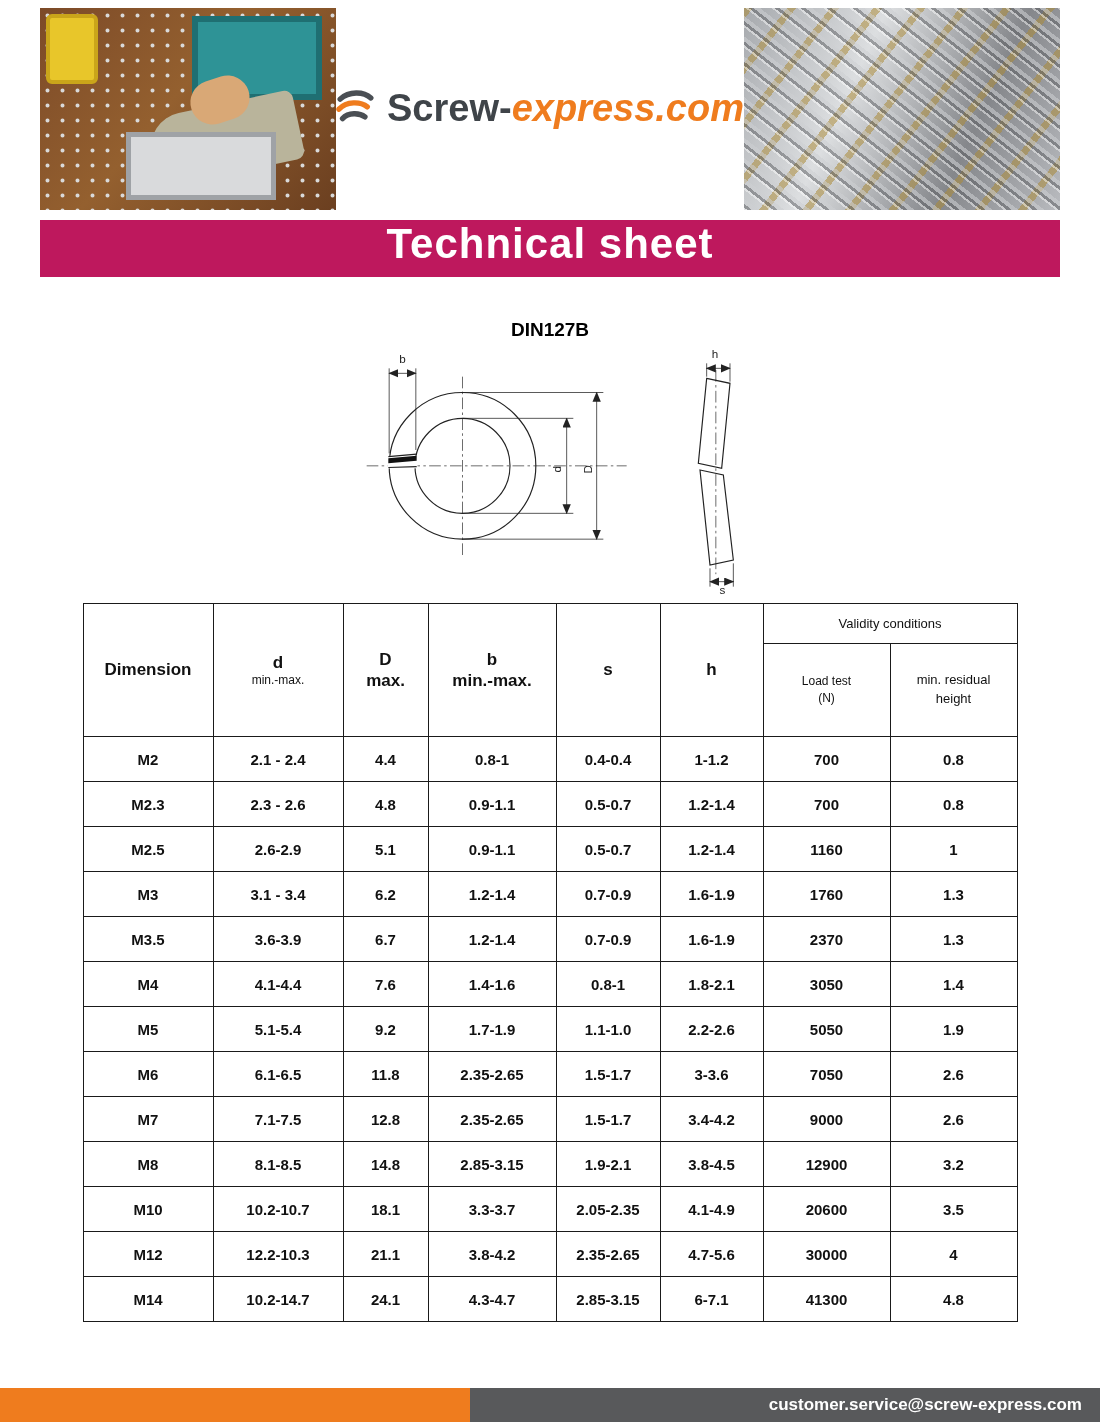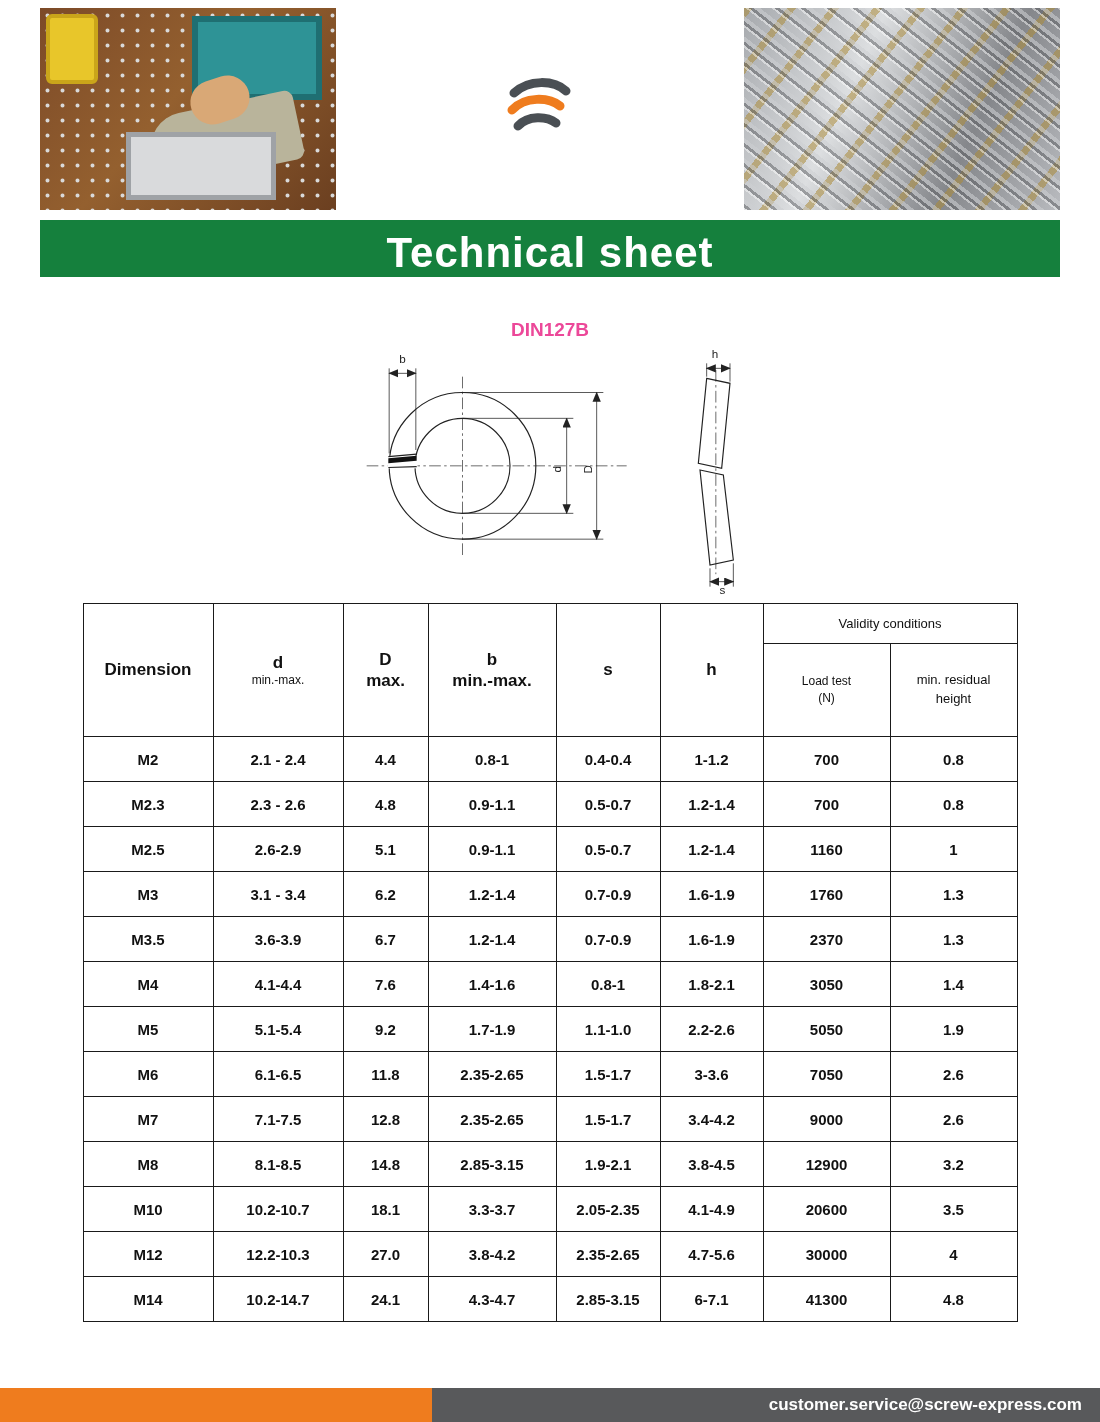--- a/index.html
+++ b/index.html
@@ -31,26 +31,26 @@
   }
   .logo{
     position:absolute;left:336px;right:356px;top:62px;height:92px;
     display:flex;align-items:center;justify-content:center;gap:12px;
   }
   .brand-text{font-size:38px;font-weight:bold;white-space:nowrap;}
   .brand-dark{color:#3f4449;}
   .brand-accent{color:#ef7c1e;font-style:italic;}
   
   .banner{
-    margin:0 40px;height:57px;background:#15803d;
-    display:flex;align-items:flex-end;justify-content:center;
+    margin:0 40px;height:57px;background:#be185d;
+    display:flex;align-items:flex-start;justify-content:center;
   }
   .banner-title{color:#fff;font-size:42px;font-weight:800;letter-spacing:1px;}
   
-  .din-title{margin-top:42px;text-align:center;color:#ec4899;font-size:19px;font-weight:bold;}
+  .din-title{margin-top:42px;text-align:center;color:#000000;font-size:19px;font-weight:bold;}
   
   .drawing-wrap{width:620px;margin:4px auto 0;}
   .drawing-wrap svg{display:block;margin:0 auto;}
   .tline{stroke:#222;stroke-width:1.4;fill:none;}
   .dline{stroke:#222;stroke-width:0.9;fill:none;}
   .cline{stroke:#222;stroke-width:0.8;fill:none;stroke-dasharray:14 4 3 4;}
   .dimtext{font-family:"Liberation Sans",sans-serif;font-size:14px;fill:#222;}
   
   .table-wrap{margin-top:8px;}
   table{border-collapse:collapse;table-layout:fixed;width:934px;margin:0 auto;}
@@ -61,41 +61,42 @@
   .h-big{font-weight:bold;font-size:17px;line-height:1.25;}
   .h-sub-small{font-weight:normal;font-size:12px;line-height:1.2;}
   .h-reg{font-weight:normal;font-size:12px;line-height:1.45;text-align:center;}
   .h-reg-sm{font-weight:normal;font-size:13px;line-height:1.45;}
   .validity-cell{font-weight:normal;font-size:13px;}
   
   .footer{position:absolute;left:0;right:0;bottom:0;height:34px;display:flex;}
   .footer-left{flex:1;background:#ef7c1e;}
   .footer-right{
     width:612px;background:#58595b;color:#fff;font-weight:bold;font-size:17px;
-    display:flex;align-items:center;justify-content:flex-end;padding-right:18px;padding-left:38px;
+    display:flex;align-items:center;justify-content:flex-end;padding-right:18px;
   }
 </style>
 </head>
 <body>
 
 <div class="top-header">
   <div class="photo photo-left">
     <div class="ruler"></div>
     <div class="tray1"></div>
     <div class="arm"></div>
     <div class="hand"></div>
     <div class="tray2"></div>
   </div>
 
   <div class="logo">
     <svg width="66" height="60" viewBox="0 0 66 60">
       <path d="M7 15 C22 1, 47 2, 59 13" stroke="#4a4f54" stroke-width="9" fill="none" stroke-linecap="round"></path>
       <path d="M5 32 C18 18, 42 19, 53 28" stroke="#ef7c1e" stroke-width="9" fill="none" stroke-linecap="round"></path>
       <path d="M11 48 C21 37, 40 38, 49 45" stroke="#4a4f54" stroke-width="9" fill="none" stroke-linecap="round"></path>
     </svg>
+    <span class="brand-text"><span class="brand-dark">Screw-</span><span class="brand-accent">express.com</span></span>
   </div>
 
   <div class="photo photo-right"></div>
 </div>
 
 <div class="banner">
   <span class="banner-title">Technical sheet</span>
 </div>
 
 <div class="din-title">DIN127B</div>
@@ -305,21 +306,21 @@
           <td>18.1</td>
           <td>3.3-3.7</td>
           <td>2.05-2.35</td>
           <td>4.1-4.9</td>
           <td>20600</td>
           <td>3.5</td>
         </tr>
         <tr>
           <td>M12</td>
           <td>12.2-10.3</td>
-          <td>27.0</td>
+          <td>21.1</td>
           <td>3.8-4.2</td>
           <td>2.35-2.65</td>
           <td>4.7-5.6</td>
           <td>30000</td>
           <td>4</td>
         </tr>
         <tr>
           <td>M14</td>
           <td>10.2-14.7</td>
           <td>24.1</td>

